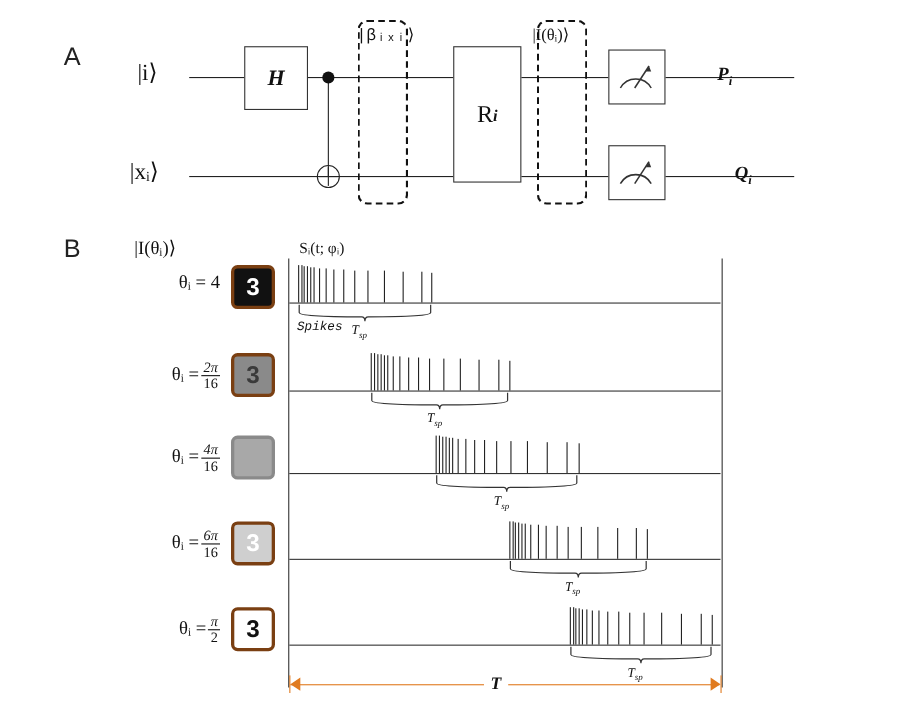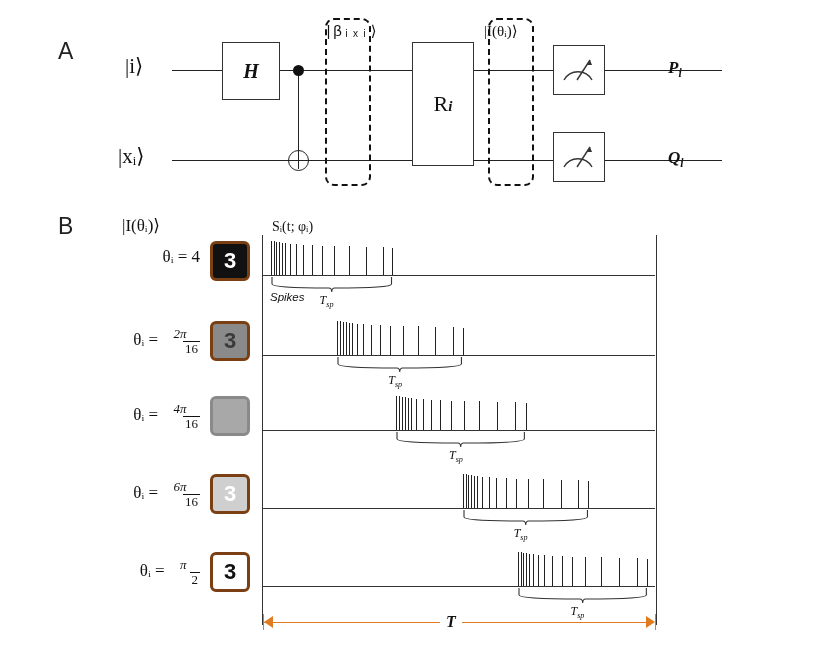--- a/index.html
+++ b/index.html
@@ -123,21 +123,21 @@
   }
   .frac {
     display: inline-block;
     vertical-align: middle;
     text-align: center;
     font-size: 13px;
     line-height: 1.05;
     margin-left: 2px;
   }
   .frac .num { display: block; padding: 0 2px; font-style: italic; }
-  .frac .den { display: block; border-top: 1.1px solid #111; padding: 0 2px; margin-left: 23px; }
+  .frac .den { display: block; border-top: 1.1px solid #111; padding: 0 2px; }
   .img-tile {
     position: absolute;
     width: 34px; height: 34px;
     border-radius: 6px;
     display: flex;
     align-items: center;
     justify-content: center;
     font-family: "Liberation Sans", sans-serif;
     font-size: 22px;
     font-weight: bold;
@@ -161,21 +161,21 @@
   .tsp-label {
     position: absolute;
     font-size: 12px;
     font-style: italic;
     font-family: "Liberation Serif", serif;
   }
   .spikes-label {
     position: absolute;
     font-size: 11.5px;
     font-style: italic;
-    font-family: Liberation Sans, sans-serif;
+    font-family: Liberation Mono, monospace;
   }
   .sig-label {
     position: absolute;
     font-size: 14px;
     font-family: "Liberation Serif", serif;
   }
   .ket-label-b {
     position: absolute;
     font-size: 17px;
     font-family: "Liberation Serif", serif;
@@ -246,21 +246,21 @@
     </svg>
   </div>
   <div class="meter" style="left:553px; top:132px; width:50px; height:48px;">
     <svg width="48" height="46" viewBox="0 0 48 46">
       <path d="M10 34 A16 16 0 0 1 38 34" stroke="#333" stroke-width="1.4" fill="none"></path>
       <line x1="23" y1="34" x2="36" y2="14" stroke="#333" stroke-width="1.4"></line>
       <polygon points="36,14 33,19 38,19" fill="#333"></polygon>
     </svg>
   </div>
 
-  <div class="out-label" style="left:668px; top:58px;">
+  <div class="out-label" style="left:652px; top:58px;">
     <span>P</span><sub>i</sub>
   </div>
   <div class="out-label" style="left:668px; top:148px;">
     <span>Q</span><sub>i</sub>
   </div>
 </div>
 
 <div id="panelB">
   <div class="panel-letter" style="left:58px; top:8px;">B</div>
 

